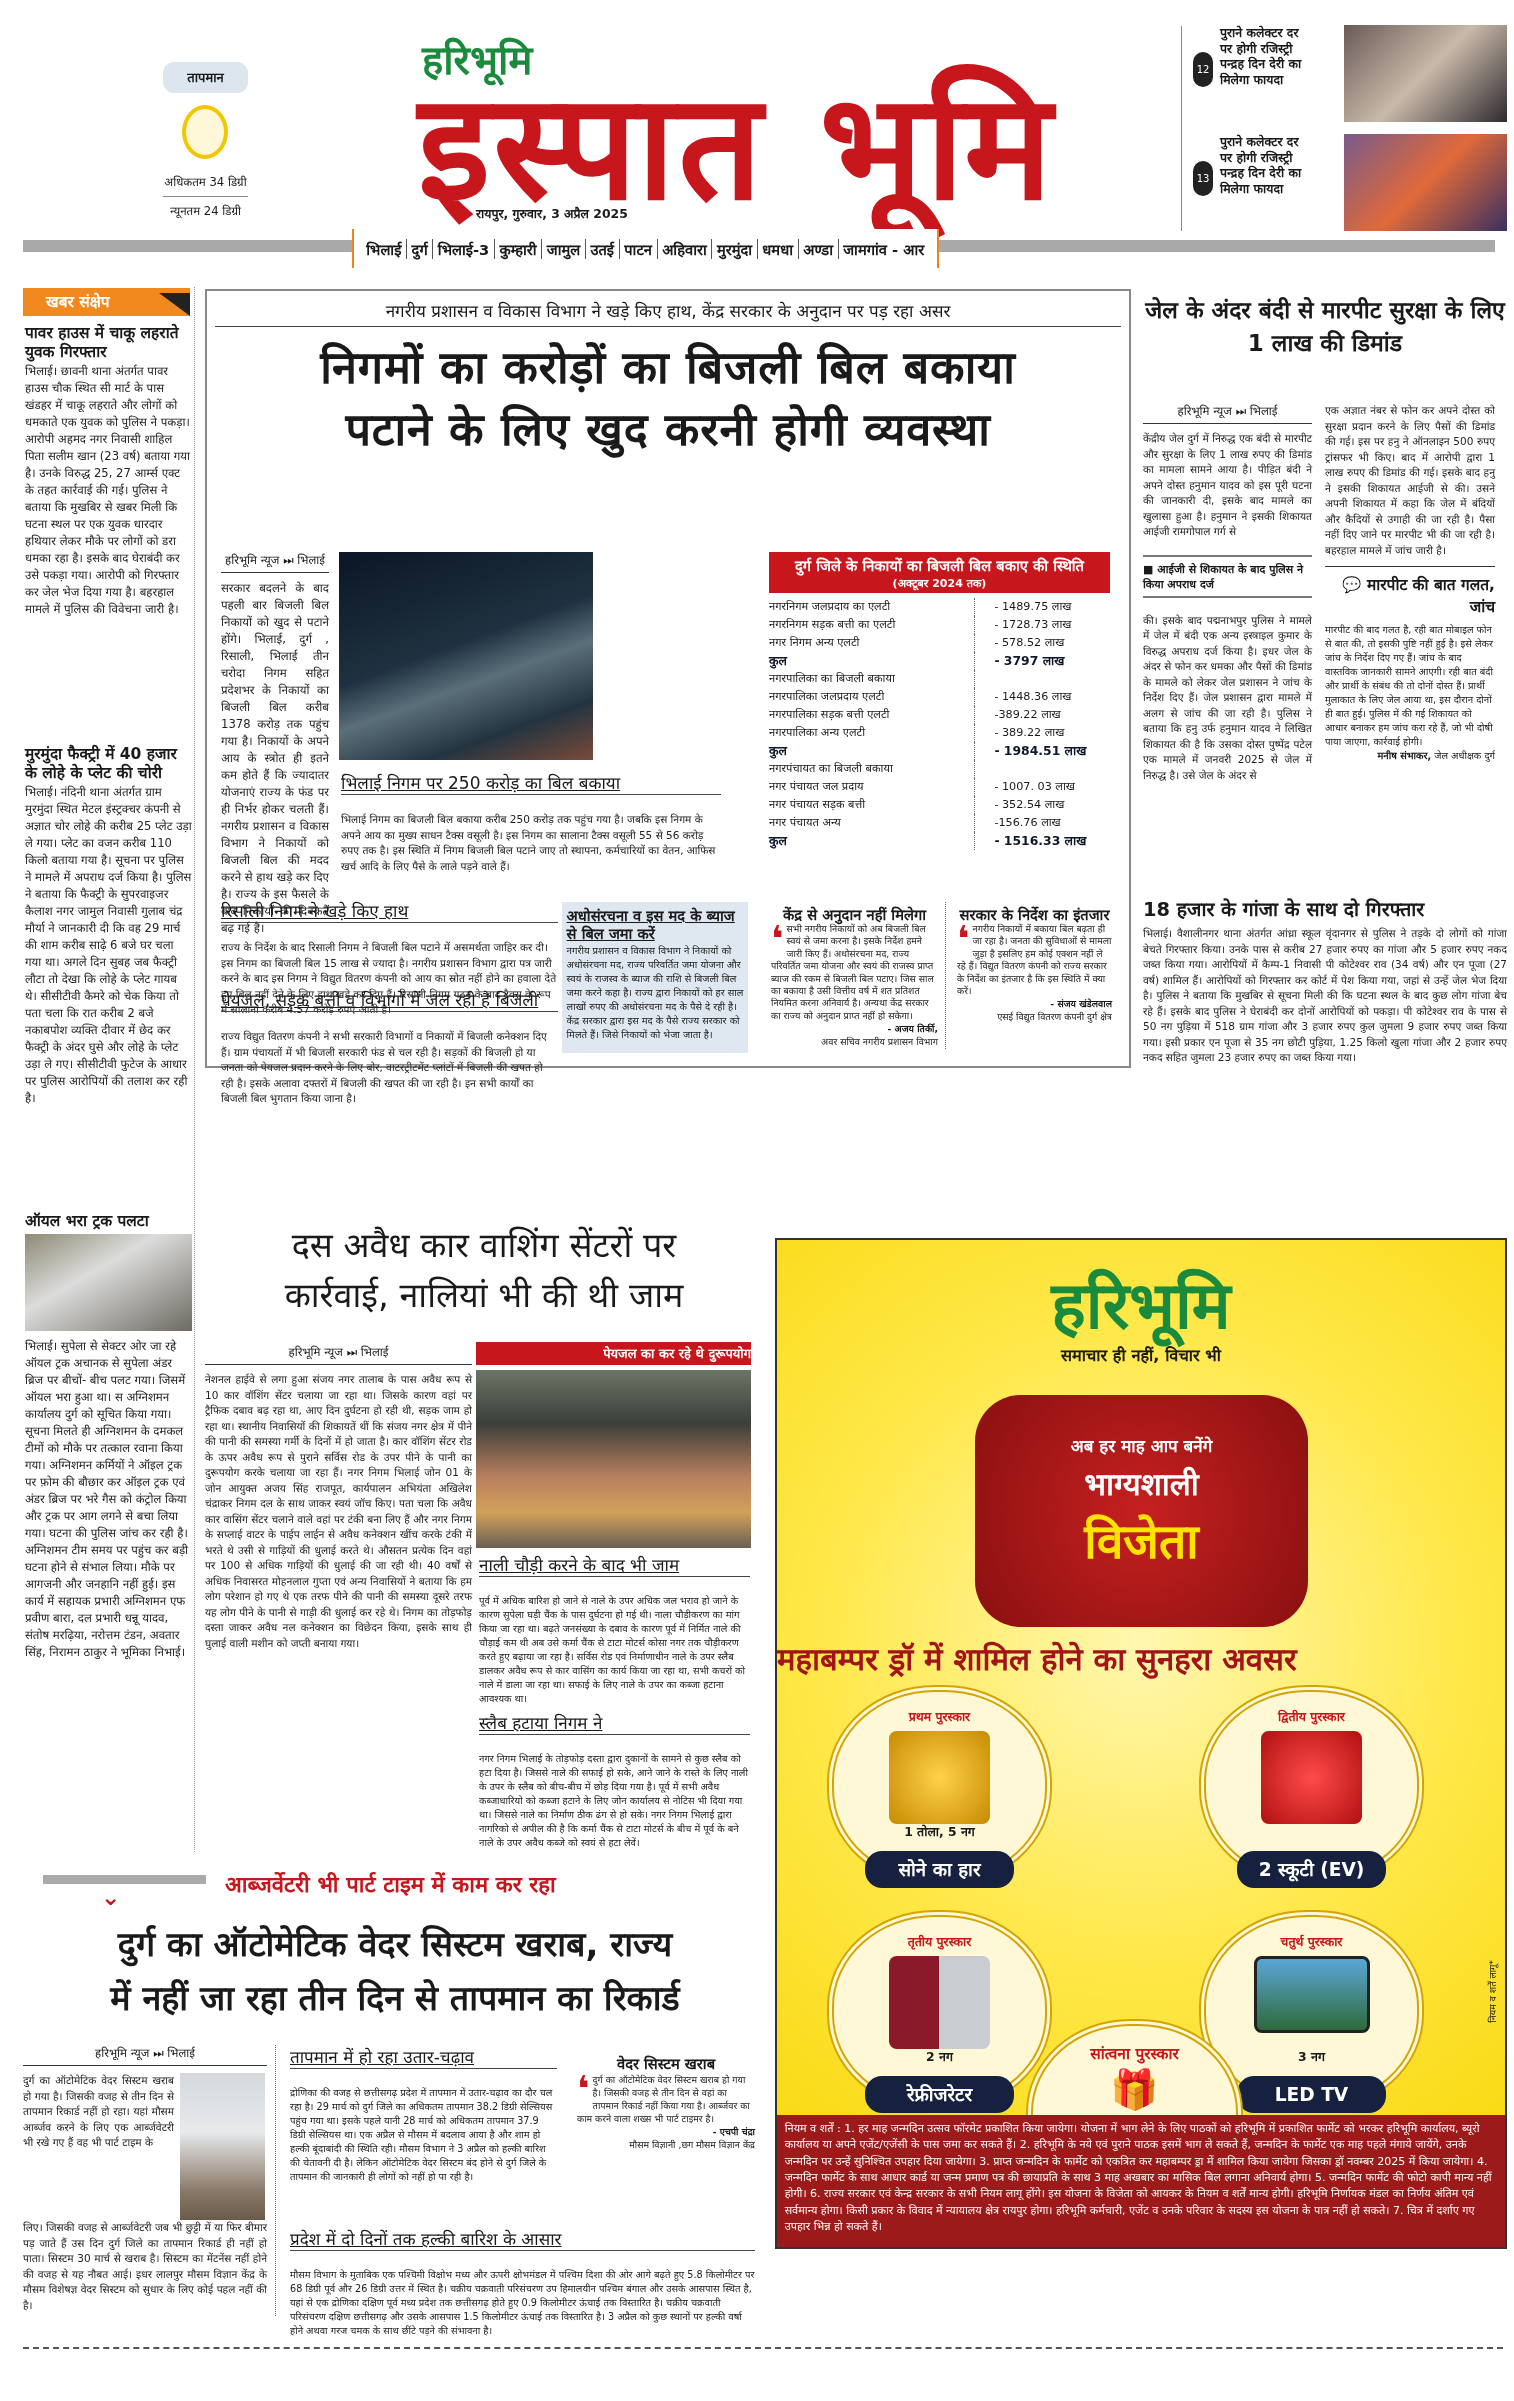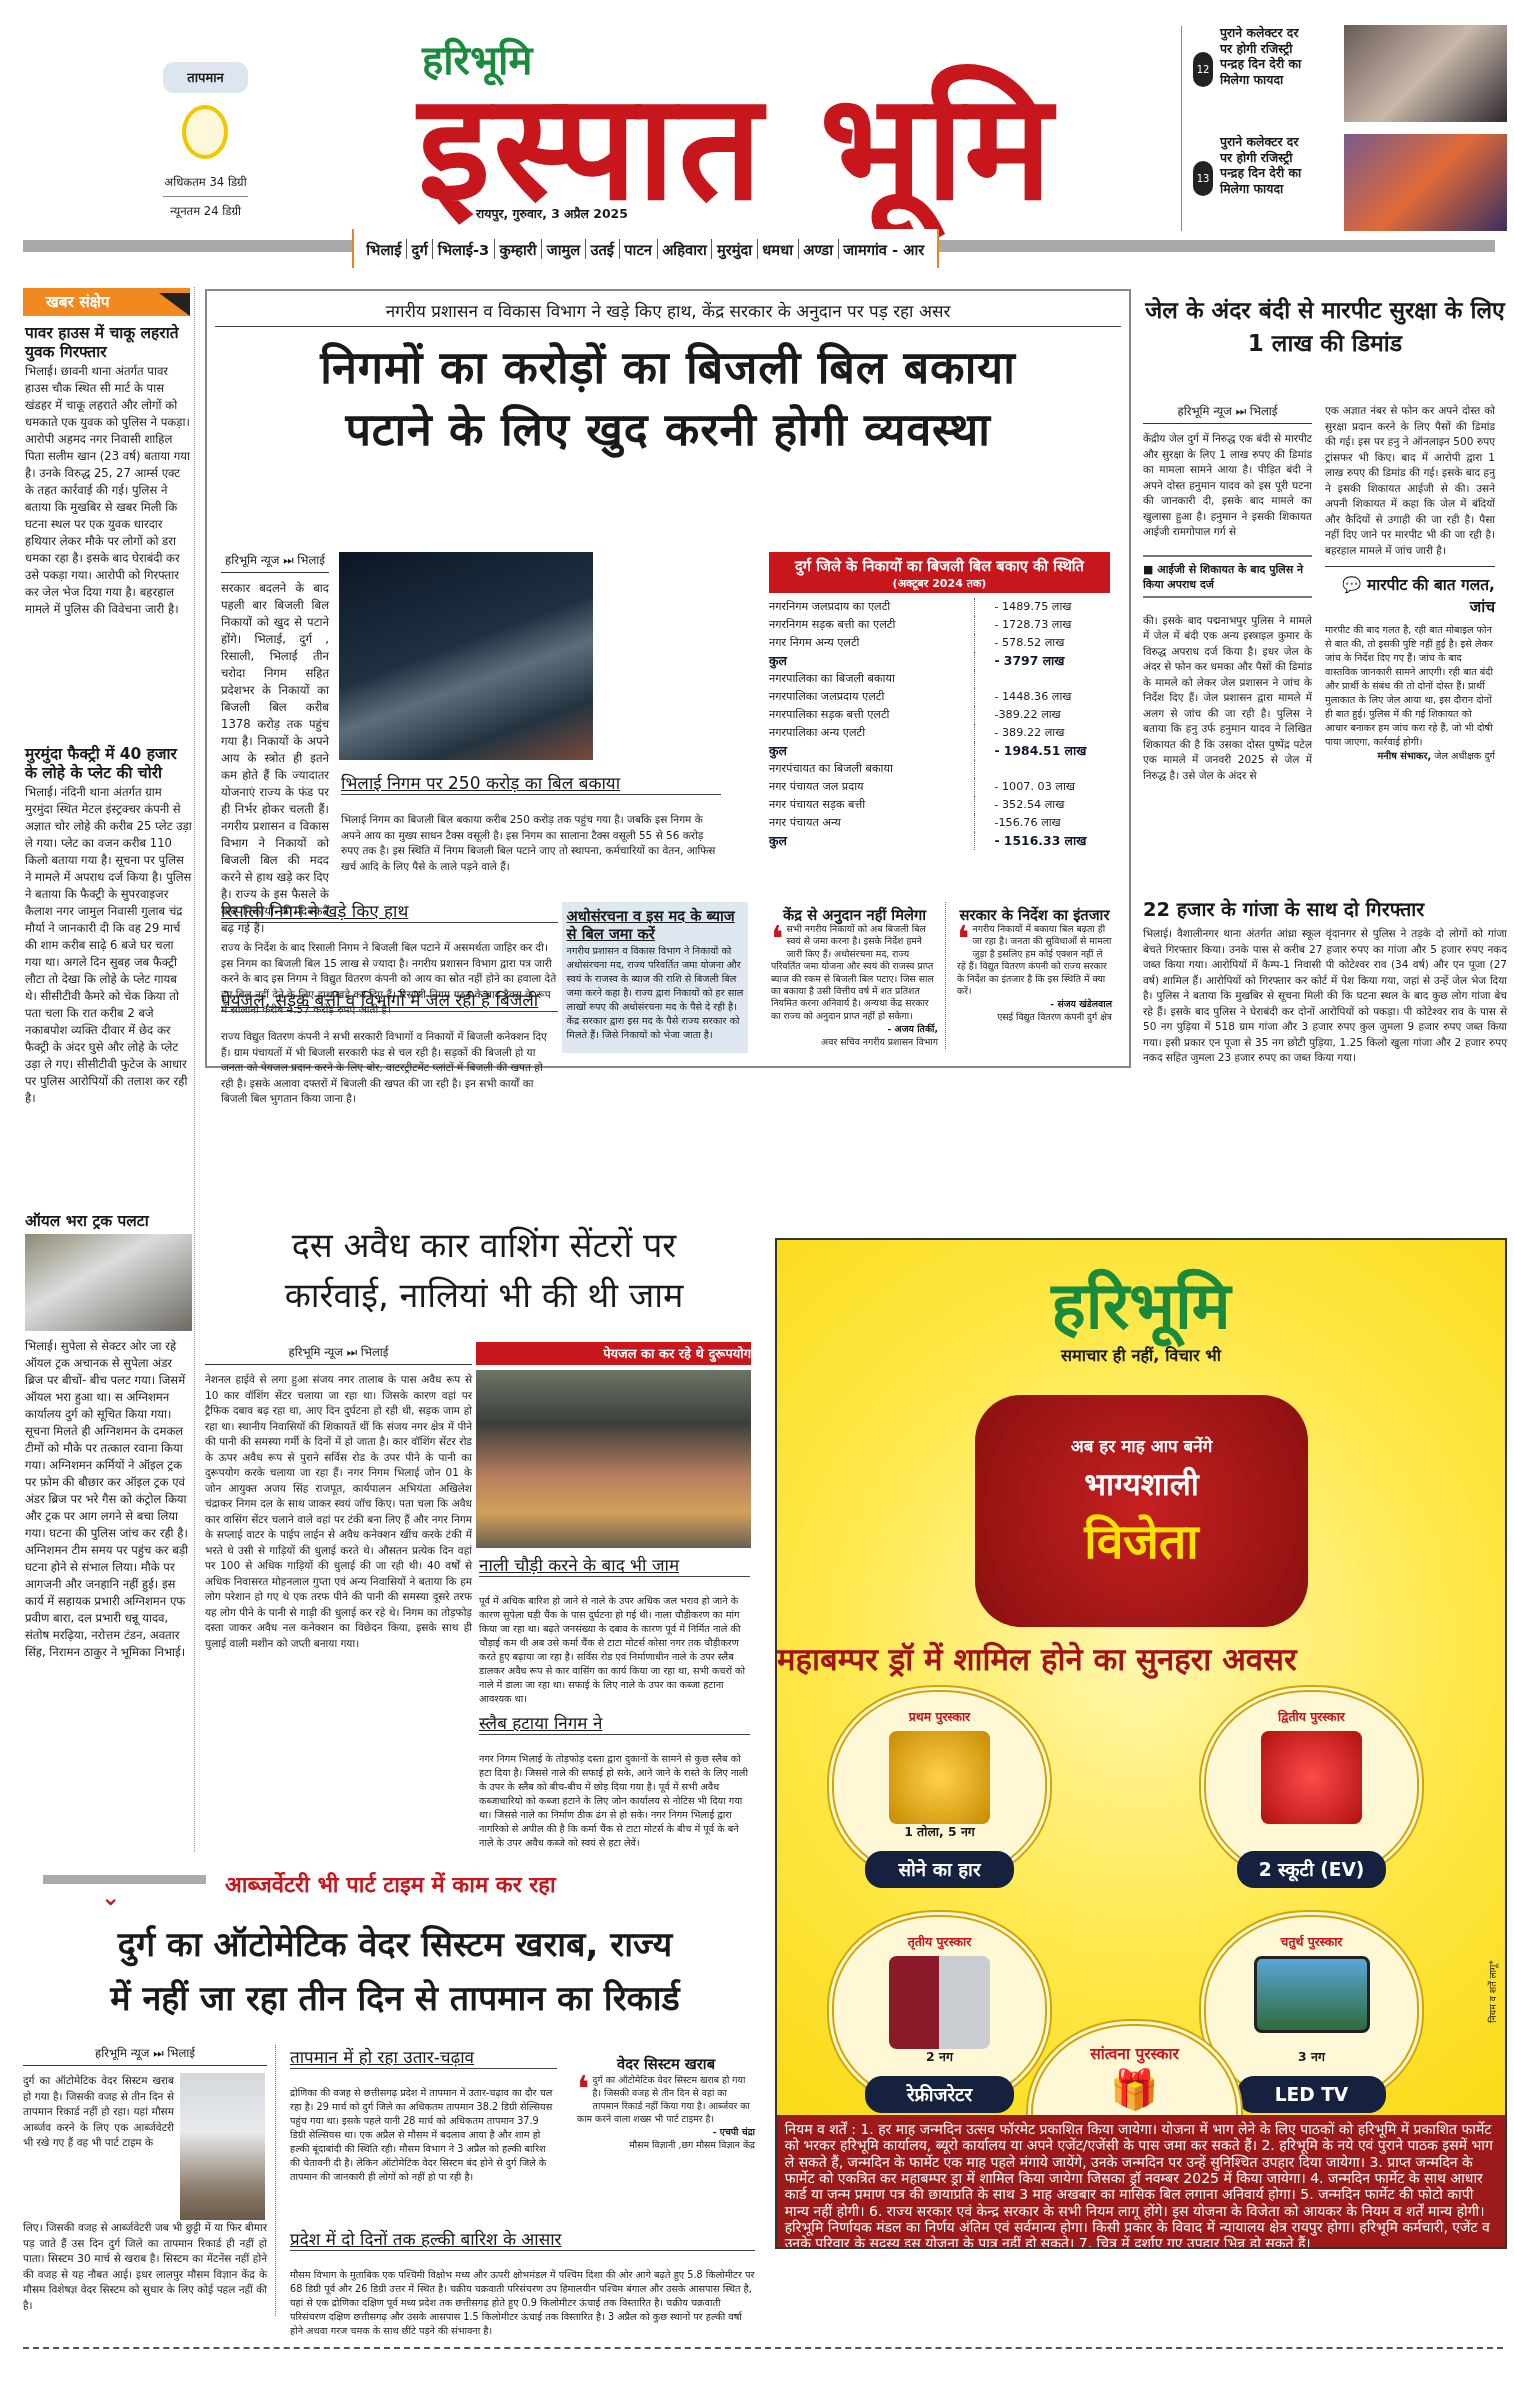--- a/index.html
+++ b/index.html
@@ -55,21 +55,21 @@
   .ad{left:775px;top:1238px;width:732px;height:1011px;border:2.3px solid #333;background:radial-gradient(circle at 50% 40%,#fff7b0 0%,#ffe84a 45%,#f7d500 100%);overflow:hidden}
   .ad .logo{font-size:65px;font-weight:bold;color:#1a8a3c;text-align:center;margin-top:27px;line-height:77px}
   .ad .tag{text-align:center;font-size:16.3px;font-weight:bold}
   .ad .plaque{position:absolute;left:198px;top:155px;width:333px;height:232px;background:radial-gradient(circle,#c62020,#8a1010);border-radius:46px;color:#fff;text-align:center}
   .ad .big{position:absolute;left:0;width:100%;color:#a3141a;font-weight:bold}
   .prize{position:absolute;width:225px;height:201px;border-radius:48%;background:#fff8d6;border:7.7px double #d4a500;text-align:center}
   .prize .pt{color:#c8161d;font-weight:bold;font-size:12.4px;margin-top:15.5px}
   .prize .q{font-weight:bold;font-size:12.4px;position:absolute;left:0;right:0;bottom:39px}
   .prize .n{position:absolute;left:31px;right:31px;bottom:-9.3px;background:#15213f;color:#fff;border-radius:17px;font-weight:bold;font-size:18.6px;line-height:37px}
   .prize .img{margin:6.2px auto 0;width:101px;height:93px;border-radius:7.7px}
-  .terms{position:absolute;left:0;bottom:0;width:100%;height:132px;background:#9c1a1a;color:#fff;font-size:14px;line-height:16.3px;padding:6.2px 7.7px}
+  .terms{position:absolute;left:0;bottom:0;width:100%;height:132px;background:#9c1a1a;color:#fff;font-size:11px;line-height:16.3px;padding:6.2px 7.7px}
   .rules-v{position:absolute;right:6.2px;top:720px;writing-mode:vertical-rl;transform:rotate(180deg);font-size:9.3px}
 </style>
 </head>
 <body>
 
 <div class="abs temp-pill">तापमान</div>
 <div class="abs sun"></div>
 <div class="abs temp-line" style="left:159px;top:174px;">अधिकतम 34 डिग्री</div>
 <div class="abs" style="left:163px;top:196px;width:85px;border-top:1.5px solid #888"></div>
 <div class="abs temp-line" style="left:159px;top:203px;">न्यूनतम 24 डिग्री</div>
@@ -239,21 +239,21 @@
   <div style="border-top:2.3px solid #777;border-bottom:2.3px solid #777;margin:15px 0;padding:4.6px 0;font-size:11px;font-weight:bold">■ <span>आईजी से शिकायत के बाद पुलिस ने किया अपराध दर्ज</span></div>
   <p class="txt-sm" style="text-align:justify">की। इसके बाद पद्मनाभपुर पुलिस ने मामले में जेल में बंदी एक अन्य इस्त्राइल कुमार के विरुद्ध अपराध दर्ज किया है। इधर जेल के अंदर से फोन कर धमका और पैसों की डिमांड के मामले को लेकर जेल प्रशासन ने जांच के निर्देश दिए हैं। जेल प्रशासन द्वारा मामले में अलग से जांच की जा रही है। पुलिस ने बताया कि हनु उर्फ हनुमान यादव ने लिखित शिकायत की है कि उसका दोस्त पुष्पेंद्र पटेल एक मामले में जनवरी 2025 से जेल में निरुद्ध है। उसे जेल के अंदर से</p>
 </div>
 <div class="abs" style="left:1325px;top:403px;width:170px">
   <p class="txt-sm" style="text-align:justify">एक अज्ञात नंबर से फोन कर अपने दोस्त को सुरक्षा प्रदान करने के लिए पैसों की डिमांड की गई। इस पर हनु ने ऑनलाइन 500 रुपए ट्रांसफर भी किए। बाद में आरोपी द्वारा 1 लाख रुपए की डिमांड की गई। इसके बाद हनु ने इसकी शिकायत आईजी से की। उसने अपनी शिकायत में कहा कि जेल में बंदियों और कैदियों से उगाही की जा रही है। पैसा नहीं दिए जाने पर मारपीट भी की जा रही है। बहरहाल मामले में जांच जारी है।</p>
   <div style="margin-top:7.7px;border-top:1.5px solid #333;padding-top:6.2px;font-size:15.5px;font-weight:bold;text-align:right"><span class="red">💬</span> <span>मारपीट की बात गलत, जांच</span></div>
   <p class="txt-sm" style="font-size:9.7px;line-height:14px;margin-top:6.2px">मारपीट की बाद गलत है, रही बात मोबाइल फोन से बात की, तो इसकी पुष्टि नहीं हुई है। इसे लेकर जांच के निर्देश दिए गए हैं। जांच के बाद वास्तविक जानकारी सामने आएगी। रही बात बंदी और प्रार्थी के संबंध की तो दोनों दोस्त हैं। प्रार्थी मुलाकात के लिए जेल आया था, इस दौरान दोनों ही बात हुई। पुलिस में की गई शिकायत को आधार बनाकर हम जांच करा रहे हैं, जो भी दोषी पाया जाएगा, कार्रवाई होगी।</p>
   <div style="text-align:right;font-size:9.7px"><b>मनीष संभाकर,</b> <span>जेल अधीक्षक दुर्ग</span></div>
 </div>
 
-<div class="abs" style="left:1143px;top:895px;width:364px;font-size:19.4px;font-weight:bold">22 हजार के गांजा के साथ दो गिरफ्तार</div>
+<div class="abs" style="left:1143px;top:895px;width:364px;font-size:19.4px;font-weight:bold">18 हजार के गांजा के साथ दो गिरफ्तार</div>
 <div class="abs" style="left:1143px;top:926px;width:364px">
   <p class="txt-sm" style="text-align:justify">भिलाई। वैशालीनगर थाना अंतर्गत आंध्रा स्कूल वृंदानगर से पुलिस ने तड़के दो लोगों को गांजा बेचते गिरफ्तार किया। उनके पास से करीब 27 हजार रुपए का गांजा और 5 हजार रुपए नकद जब्त किया गया। आरोपियों में कैम्प-1 निवासी पी कोटेश्वर राव (34 वर्ष) और एन पूजा (27 वर्ष) शामिल हैं। आरोपियों को गिरफ्तार कर कोर्ट में पेश किया गया, जहां से उन्हें जेल भेज दिया है। पुलिस ने बताया कि मुखबिर से सूचना मिली की कि घटना स्थल के बाद कुछ लोग गांजा बेच रहे हैं। इसके बाद पुलिस ने घेराबंदी कर दोनों आरोपियों को पकड़ा। पी कोटेश्वर राव के पास से 50 नग पुड़िया में 518 ग्राम गांजा और 3 हजार रुपए कुल जुमला 9 हजार रुपए जब्त किया गया। इसी प्रकार एन पूजा से 35 नग छोटी पुड़िया, 1.25 किलो खुला गांजा और 2 हजार रुपए नकद सहित जुमला 23 हजार रुपए का जब्त किया गया।</p>
 </div>
 
 <div class="abs h2" style="left:205px;top:1220px;width:558px">
   <div>दस अवैध कार वाशिंग सेंटरों पर</div>
   <div>कार्रवाई, नालियां भी की थी जाम</div>
 </div>
 <div class="abs" style="left:205px;top:1344px;width:267px">
   <div class="byline">हरिभूमि न्यूज ⏭ भिलाई</div>

